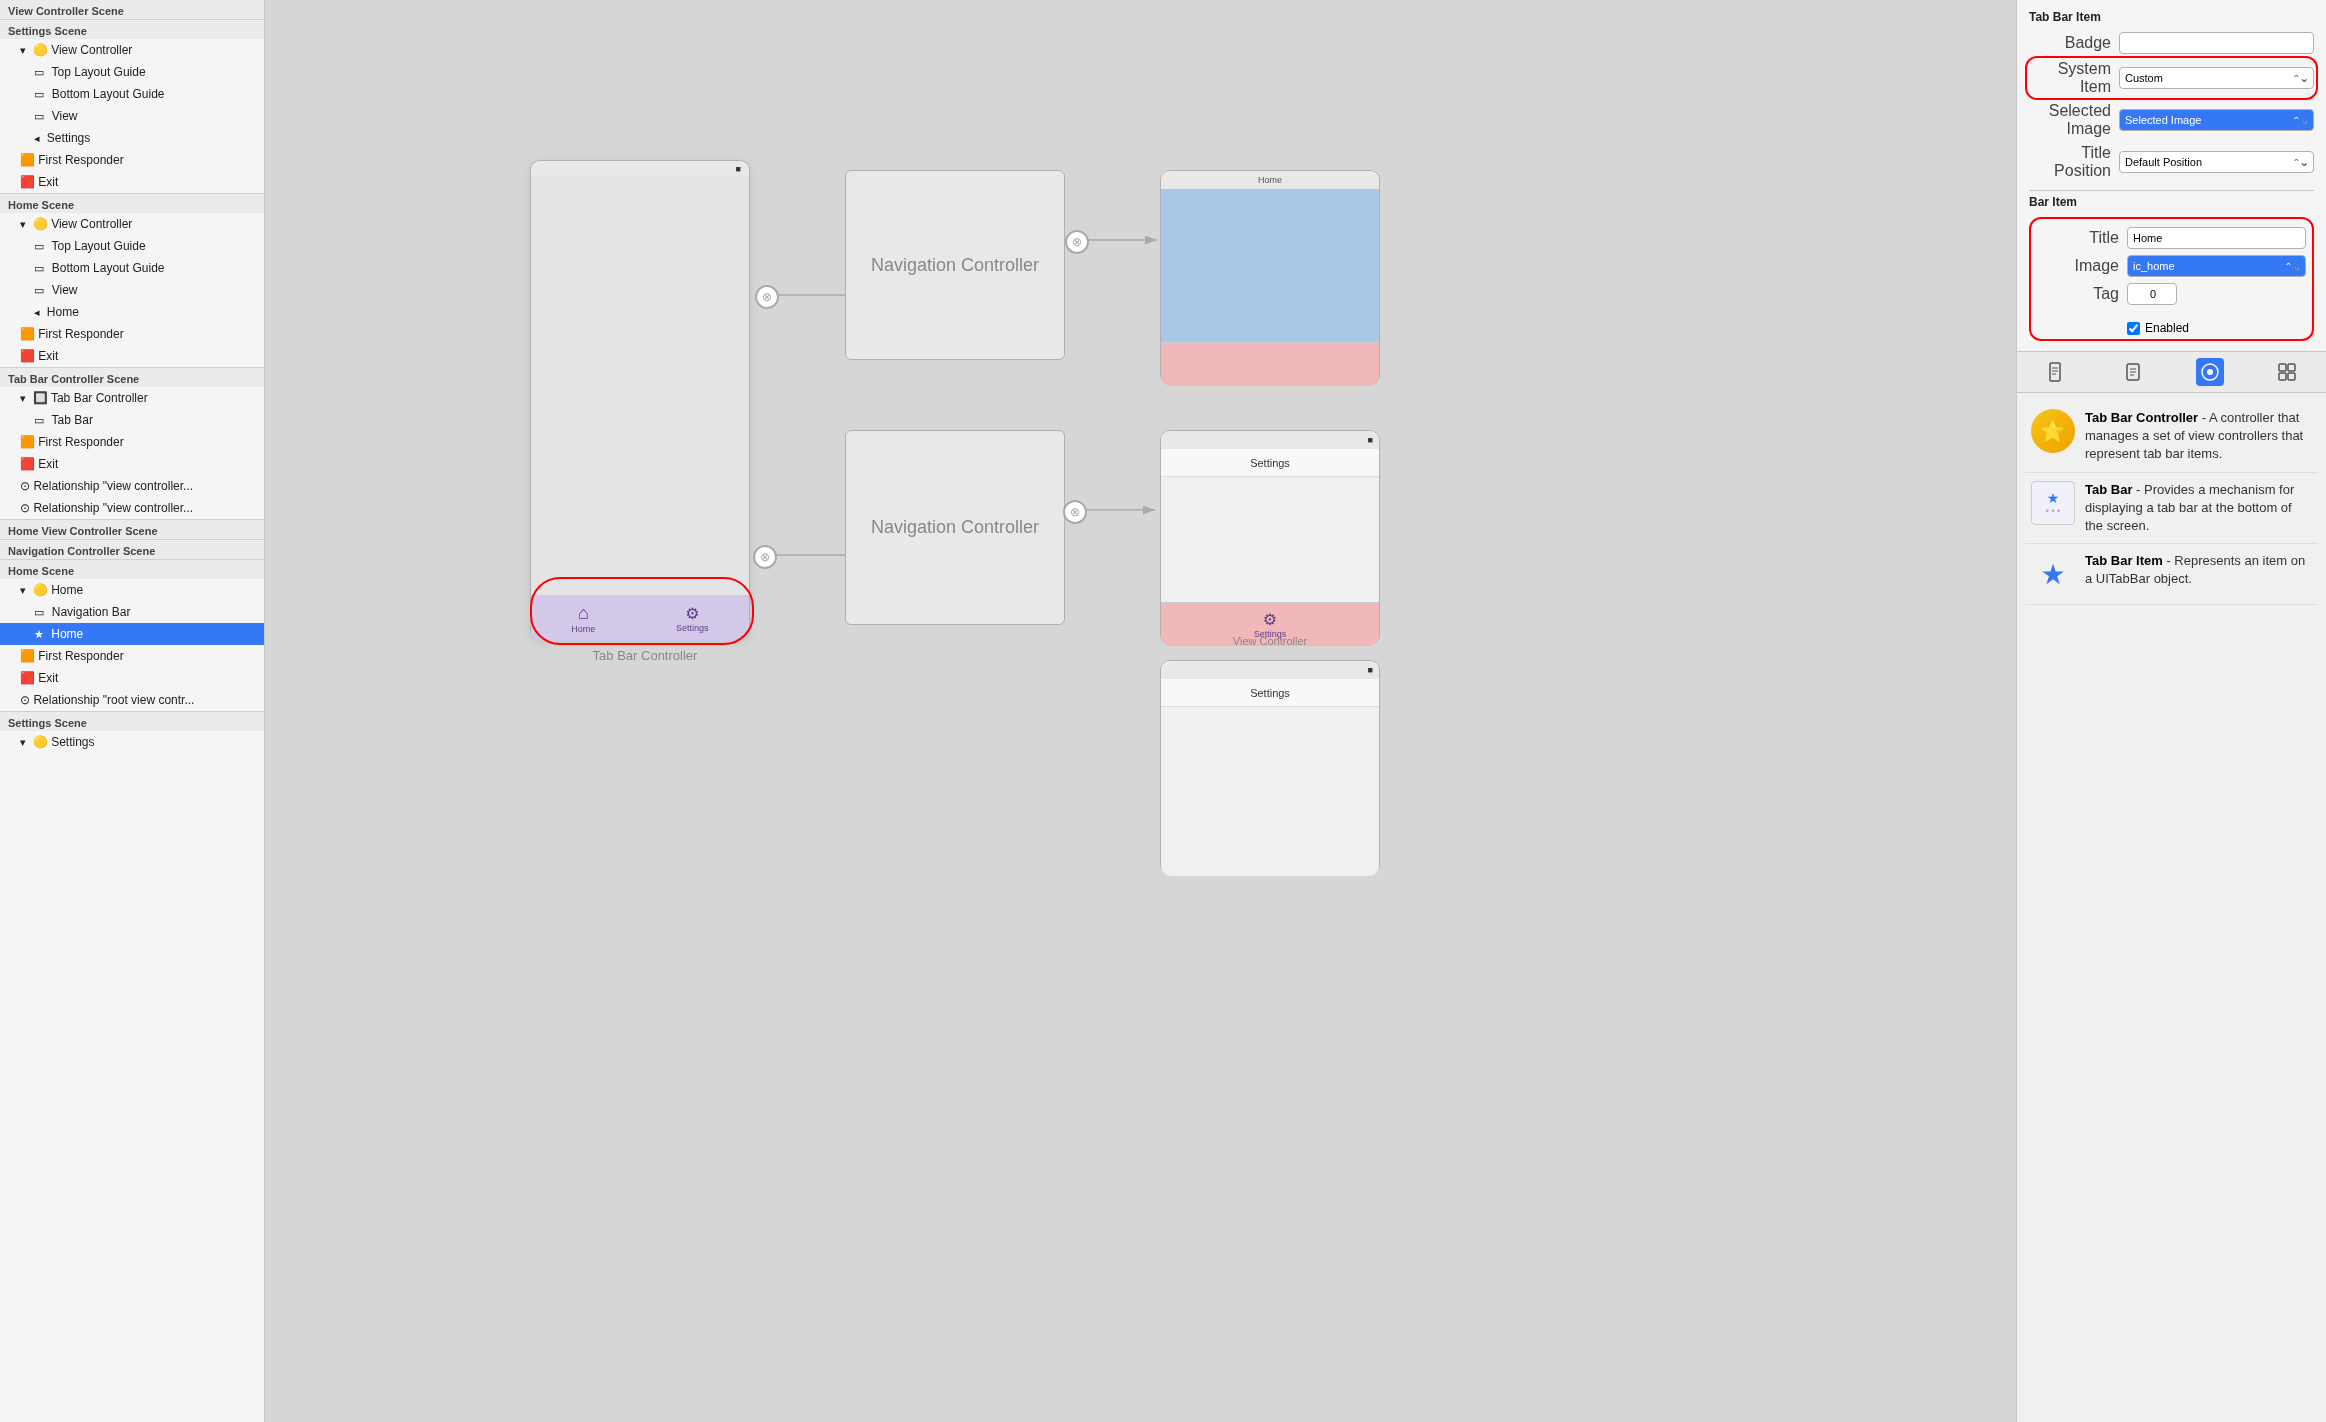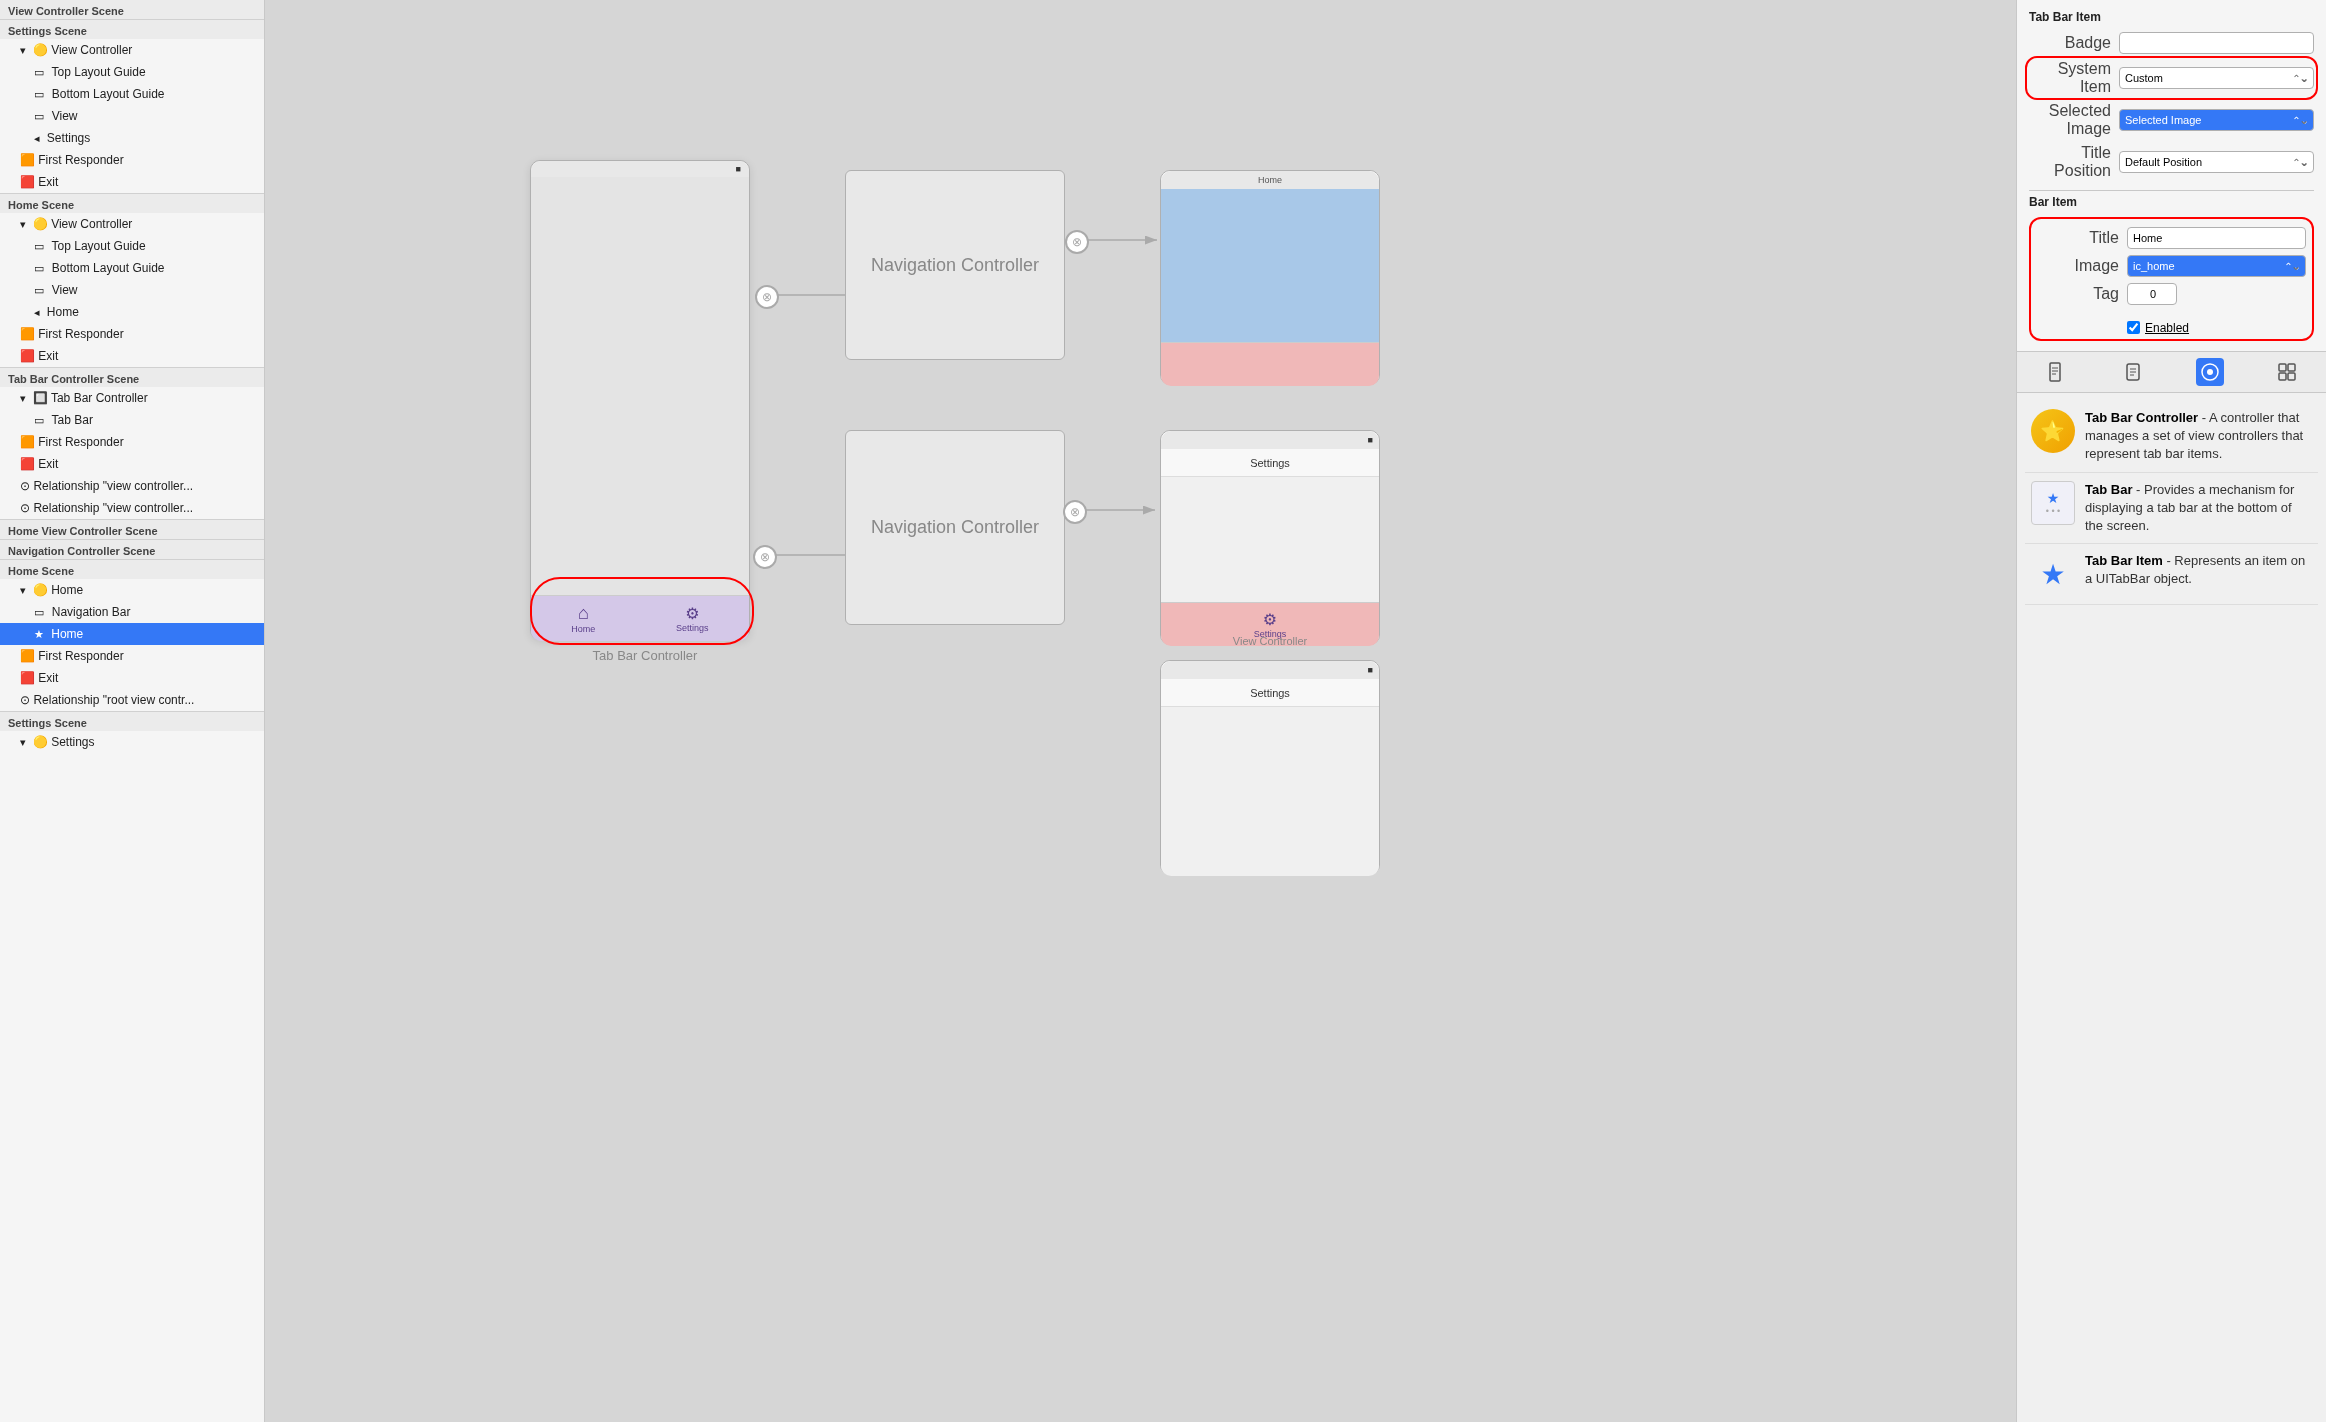--- a/index.html
+++ b/index.html
@@ -159,24 +159,23 @@
       height: 22px;
       border: 1px solid #b0b0b0;
       border-radius: 4px;
       padding: 0 5px;
       font-size: 11px;
       background: white;
       text-align: right;
     }
     .checkbox-row {
       display: flex;
-      align-items: flex-start;
+      align-items: center;
       margin-left: 90px;
       margin-top: 16px;
-      text-decoration: underline;
     }
     .checkbox-row input { margin-right: 5px; }
 
     
     .inspector-red-oval {
       position: relative;
     }
     .inspector-red-oval::after {
       content: '';
       position: absolute;

